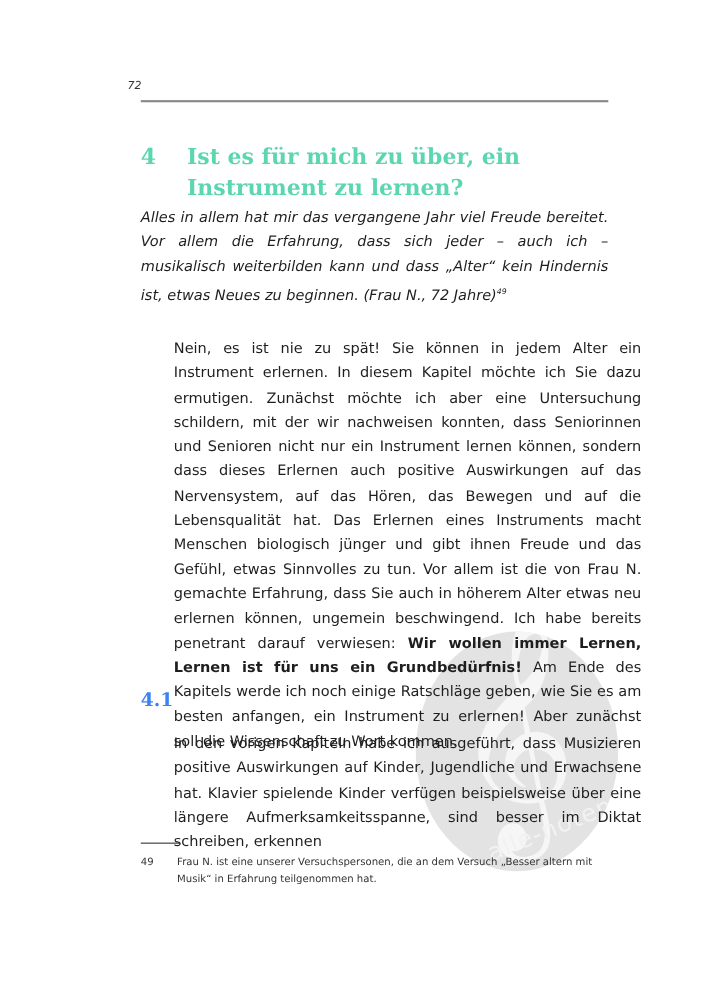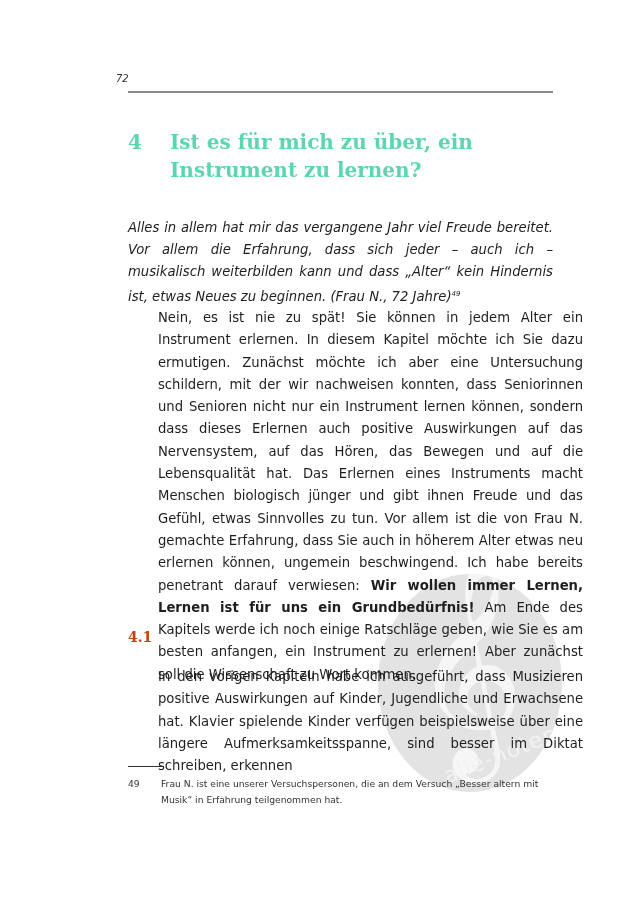--- a/index.html
+++ b/index.html
@@ -19,26 +19,26 @@
       position: absolute; left: 62px; top: 168px; font-size: 22px; color: #f2f2f2;
       transform: rotate(-22deg); font-family: "DejaVu Sans", sans-serif; letter-spacing: 1px;
     }
     .page { position: absolute; left: 128px; width: 425px; z-index: 1; }
     .folio { position: absolute; left: 116px; top: 73px; font-size: 10px; font-style: italic; color: #333; z-index: 1; }
     .header-rule { position: absolute; left: 128px; top: 91px; width: 425px; height: 2px; background: #8a8a8a; z-index: 1; }
     .chapter { position: absolute; left: 128px; top: 128px; width: 430px; display: flex; color: #5cd6b0; z-index: 1;
       font-family: "DejaVu Serif", serif; font-weight: bold; font-size: 20px; line-height: 28px; }
     .chapter .num { width: 42px; flex: none; }
     .chapter .title { flex: 1; }
-    .epigraph { top: 217px; font-style: italic; font-size: 13.2px; line-height: 22px; text-align: justify; }
+    .epigraph { top: 188px; font-style: italic; font-size: 13.2px; line-height: 22px; text-align: justify; }
     .epigraph sup { font-size: 7px; }
     .body-text { font-size: 13.2px; line-height: 22.3px; text-align: justify; margin-left: 30px; }
     .p1 { top: 307px; }
     .section { position: absolute; left: 128px; top: 624px; width: 430px; display: flex; z-index: 1;
-      font-family: "DejaVu Serif", serif; font-size: 14px; line-height: 26px; color: #c2410c; }
+      font-family: "DejaVu Serif", serif; font-size: 17px; line-height: 26px; color: #3b82f6; }
     .section .num { width: 44px; flex: none; font-weight: bold; }
     .p2 { top: 666px; }
     .fn-rule { position: absolute; left: 128px; top: 766px; width: 36px; height: 1px; background: #333; z-index: 1; }
     .footnote { position: absolute; left: 128px; top: 776px; width: 425px; display: flex; font-size: 9.2px; line-height: 16px; color: #333; z-index: 1; }
     .footnote .fn-num { width: 33px; flex: none; }
     .footnote .fn-text { flex: 1; }
     b { font-weight: bold; }
   </style>
 </head>
 <body>

